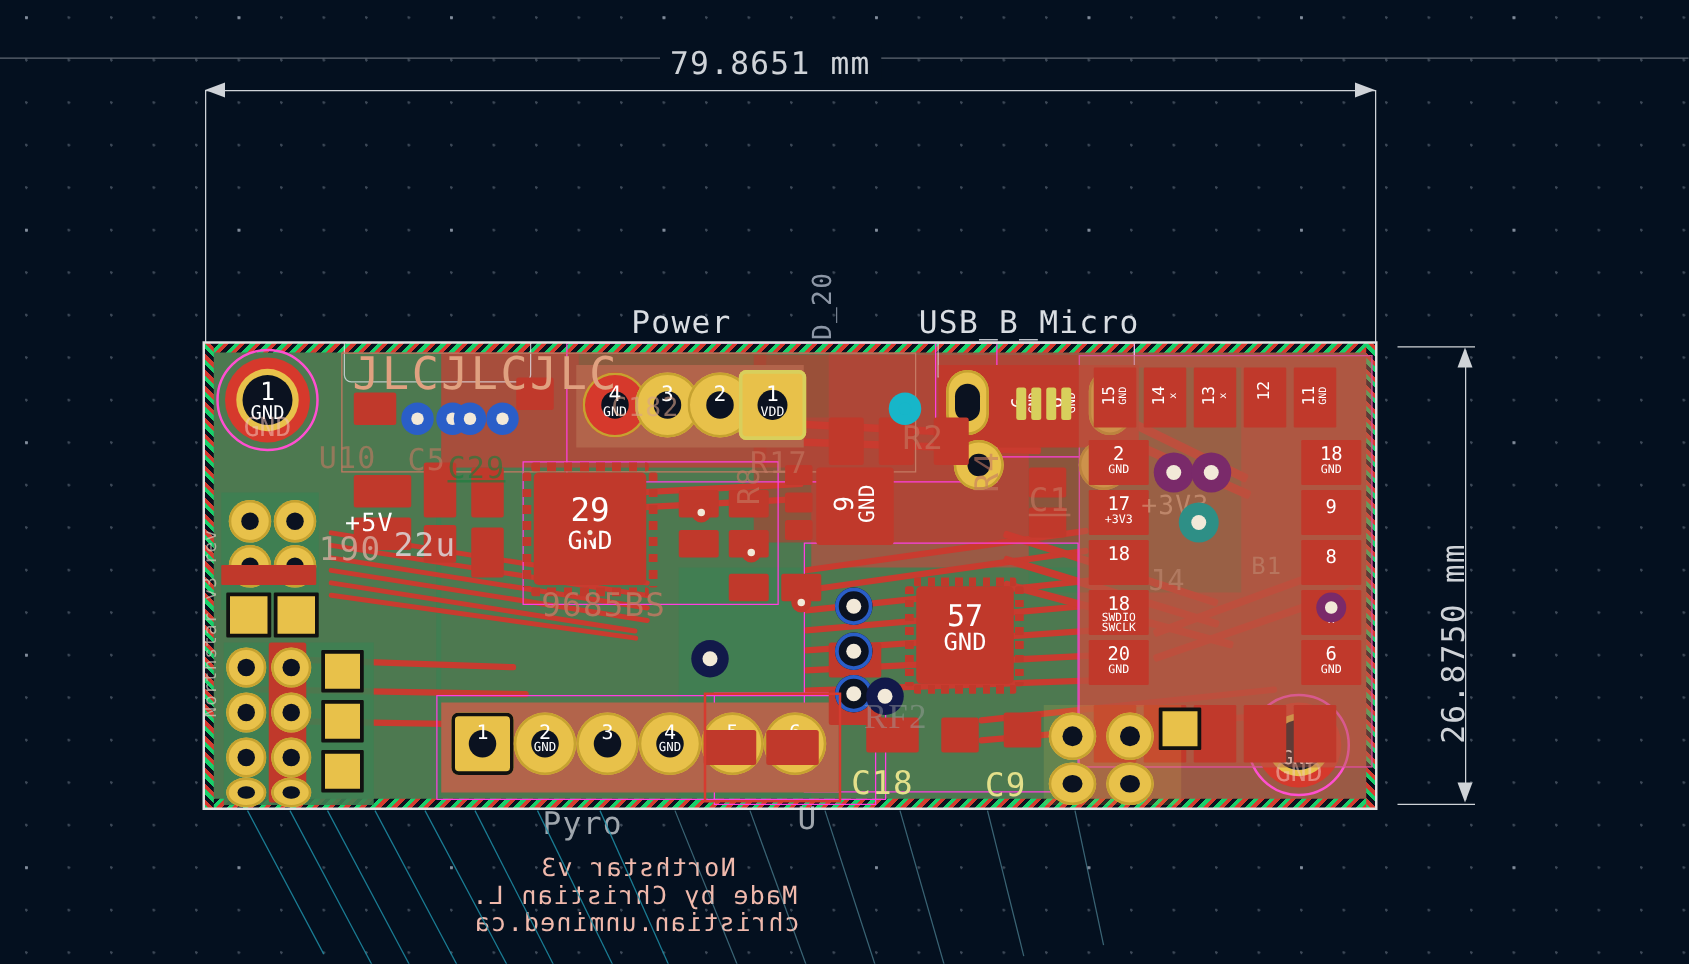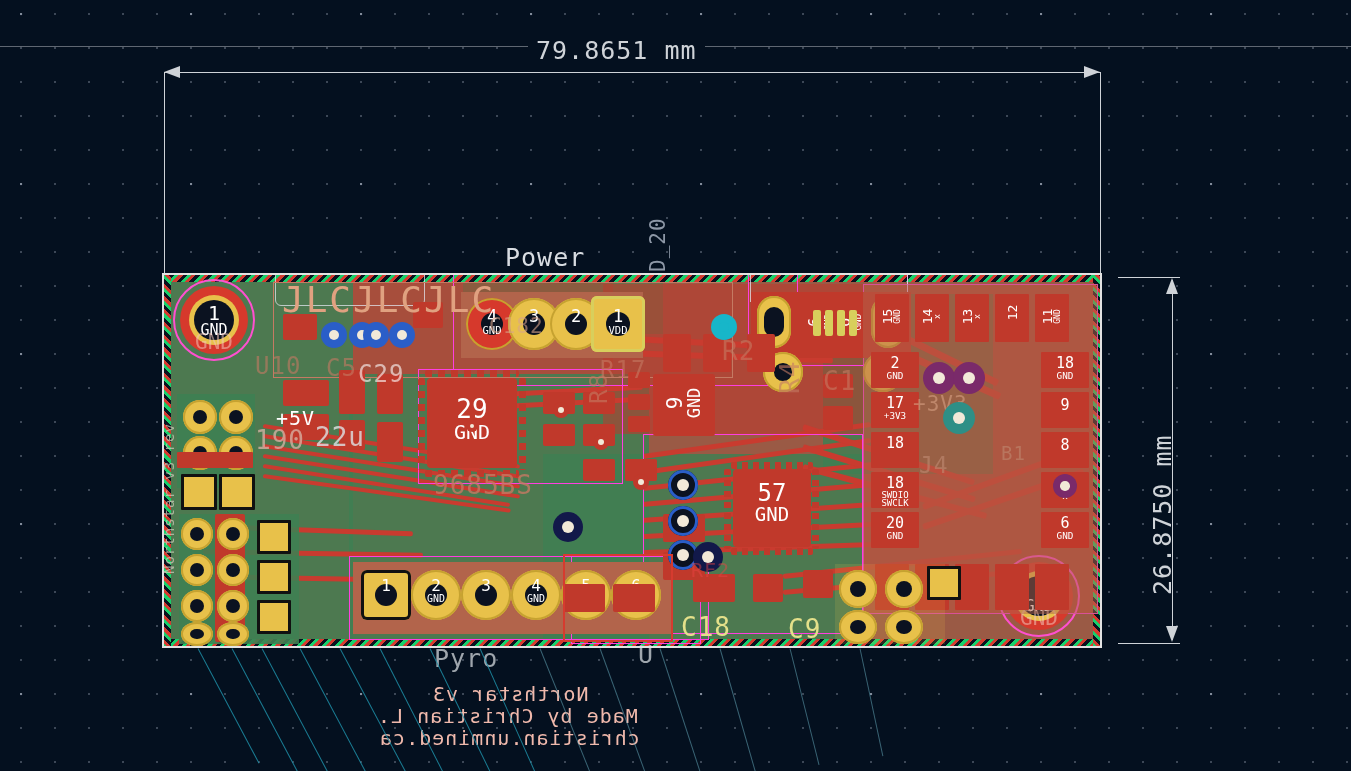--- a/index.html
+++ b/index.html
@@ -552,42 +552,43 @@
     <div class="tht" style="left:722px;top:336px;width:38px;height:34px;">
         <div class="hole"></div>
       </div>
     <div class="pad sq" style="left:764px;top:292px;width:34px;height:34px;background:#e8c14a;border:3px solid #111;box-sizing:border-box;"></div>
 
     <div style="position:absolute;left:400px;top:280px;width:110px;height:88px;border:2px solid #d63b2f;box-sizing:border-box;"></div>
 
     <div class="silk" style="left:119px;top:5px;font-size:36px;color:#e0a180;letter-spacing:2px;">JLCJLCJLC</div>
     <div class="silk dim" style="left:92px;top:78px;font-size:24px;color:#c57a63;">U10</div>
     <div class="silk dim" style="left:163px;top:80px;font-size:24px;color:#c57a63;">C5</div>
-    <div class="silk dim" style="left:195px;top:86px;font-size:24px;color:#ffffff;">C29</div>
+    <div class="silk dim" style="left:195px;top:86px;font-size:24px;color:#15803d;text-decoration:underline;">C29</div>
     <div class="silk" style="left:113px;top:132px;font-size:20px;color:#ffffff;">+5V</div>
     <div class="silk" style="left:92px;top:151px;font-size:26px;color:#d9b5a8;opacity:.75;">190</div>
     <div class="silk" style="left:152px;top:148px;font-size:26px;color:#dfe2e6;opacity:.8;">22u</div>
     <div class="silk dim rot90" style="left:422px;top:130px;font-size:24px;color:#c57a63;">R8</div>
     <div class="silk dim" style="left:437px;top:82px;font-size:24px;color:#c57a63;">R17</div>
     <div class="silk dim" style="left:559px;top:62px;font-size:26px;color:#c57a63;">R2</div>
     <div class="silk dim rot90" style="left:612px;top:120px;font-size:26px;color:#c57a63;">R4</div>
-    <div class="silk dim" style="left:660px;top:92px;font-size:26px;color:#c57a63;">C1</div>
+    <div class="silk dim" style="left:660px;top:112px;font-size:26px;color:#c57a63;text-decoration:underline;">C1</div>
     <div class="silk yellow" style="left:518px;top:338px;font-size:26px;">C18</div>
     <div class="silk yellow" style="left:625px;top:340px;font-size:26px;">C9</div>
-    <div class="silk dim" style="left:528px;top:284px;font-size:20px;color:#ef4444;opacity:.45;">RF2</div>
+    <div class="silk dim" style="left:528px;top:284px;font-size:28px;color:#a3a3a3;opacity:.45;font-family:Liberation Serif, serif;">RF2</div>
     <div class="silk dim" style="left:270px;top:196px;font-size:26px;color:#c57a63;opacity:.8;">9685BS</div>
     <div class="silk dim" style="left:400px;top:-22px;font-size:24px;color:#b56a57;">SW2805-B3W</div>
 
     <div class="silk rot90" style="left:936px;top:255px;font-size:19px;color:#c9c9c9;opacity:.85;">BOTM_SAMC</div>
 
     <div class="silk rot90" style="left:-2px;top:300px;font-size:14px;color:#cfc8b8;opacity:.75;">Northstar v3 rev</div>
 
   </div>
 
   <div class="silk" style="position:absolute;left:505px;top:243px;font-size:25px;color:#d9dde2;">Power</div>
+  <div class="silk" style="position:absolute;left:735px;top:243px;font-size:25px;color:#d9dde2;">USB_B_Micro</div>
   <div class="silk" style="position:absolute;left:434px;top:644px;font-size:25px;color:#9fa6ad;">Pyro</div>
   <div class="silk rot90" style="position:absolute;left:646px;top:272px;font-size:21px;color:#8d97a6;">D_20</div>
   <div class="silk" style="position:absolute;left:638px;top:640px;font-size:25px;color:#9fa6ad;">U</div>
 
   <div class="silk mirror pinkbot" style="position:absolute;left:432px;top:682px;font-size:20px;">Northstar v3</div>
   <div class="silk mirror pinkbot" style="position:absolute;left:377px;top:704px;font-size:20px;">Made by Christian L.</div>
   <div class="silk mirror pinkbot" style="position:absolute;left:379px;top:726px;font-size:20px;">christian.unmined.ca</div>
 
   <div class="ratsnest" style="left:198px;top:648px;width:130px;transform:rotate(62deg);"></div>
   <div class="ratsnest" style="left:232px;top:648px;width:140px;transform:rotate(62deg);"></div>

